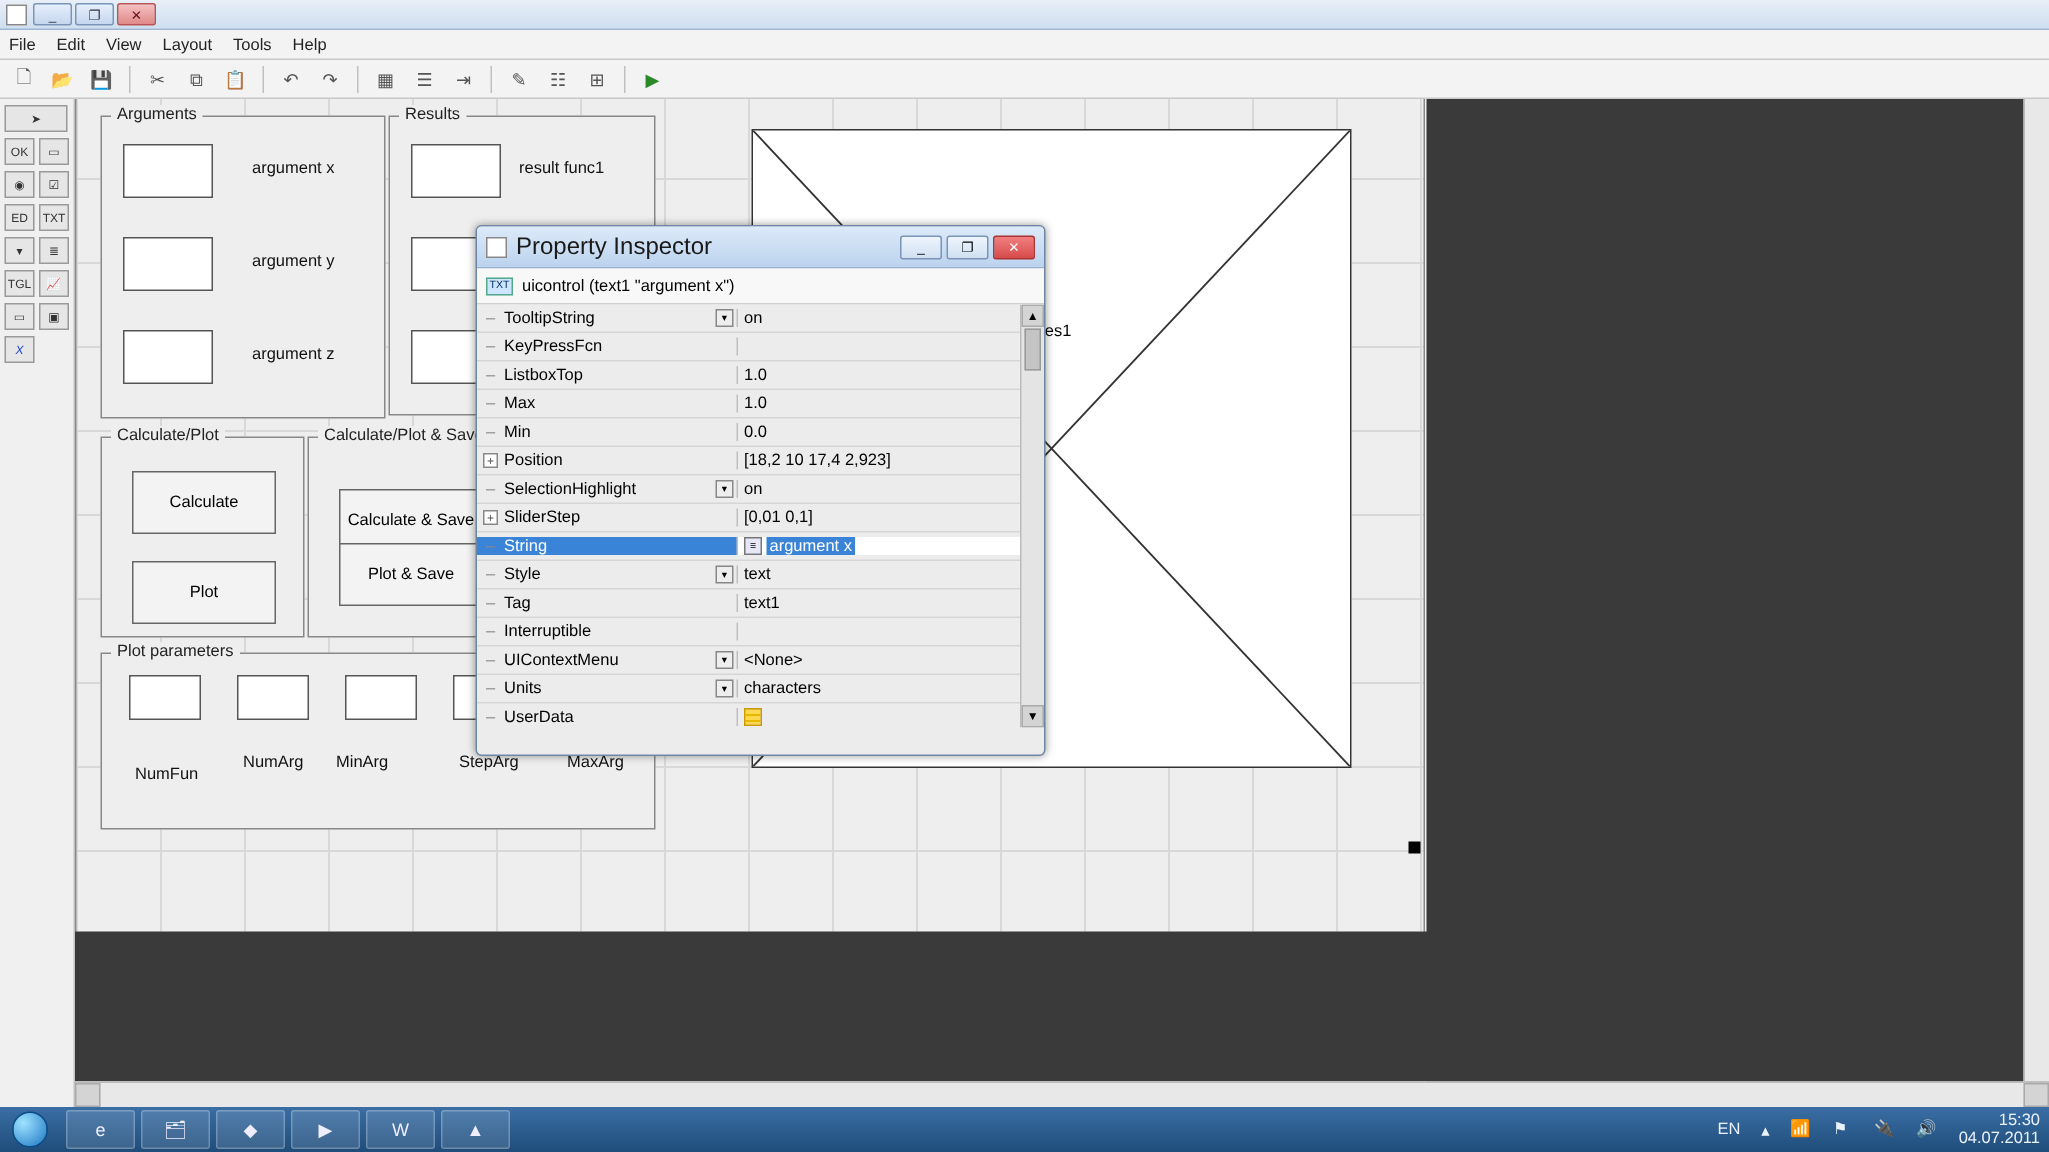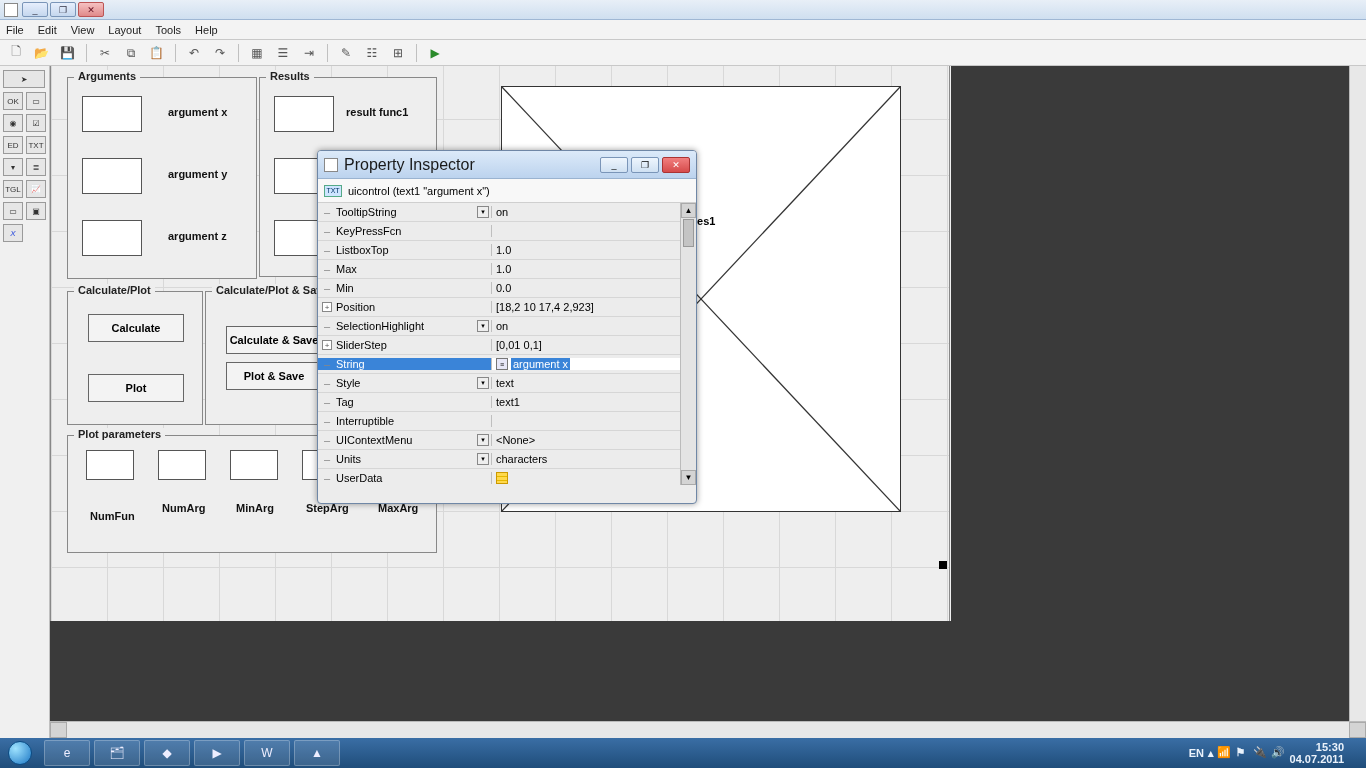--- a/index.html
+++ b/index.html
@@ -18,33 +18,33 @@
 .menu-bar span { color: #222; }
 .tool-bar { height: 26px; background: #f3f3f3; border-bottom: 1px solid #c8c8c8; display: flex; align-items: center; padding: 0 6px; gap: 6px; }
 .tool-bar .tb-btn { width: 20px; height: 20px; border: 1px solid transparent; display:flex; align-items:center; justify-content:center; font-size:12px; color:#555; }
 .tool-bar .sep { width:1px; height:18px; background:#c0c0c0; margin:0 2px; }
 
 .client { position:absolute; top:66px; left:0; right:0; bottom:30px; background:#f0f0f0; display:flex; }
 .side-palette { width: 50px; background:#f0f0f0; border-right:1px solid #c0c0c0; padding:4px 3px; display:flex; flex-direction:column; gap:4px; }
 .pal-row { display:flex; gap:3px; }
 .pal-btn { width:20px; height:18px; border:1px solid #9a9a9a; background:#e6e6e6; font-size:8px; display:flex; align-items:center; justify-content:center; color:#333; }
 
-.design-wrap { flex:1; position:relative; overflow:hidden;font-weight:bold; }
+.design-wrap { flex:1; position:relative; overflow:hidden; }
 .design-area { position:absolute; left:0; top:-4px; width:900px; height:600px; background: repeating-linear-gradient(#d8d8d8 0 1px, transparent 1px 56px), repeating-linear-gradient(90deg,#d8d8d8 0 1px, transparent 1px 56px); background-color:#eee; border:1px solid #888; }
 .right-dark { position:absolute; left:901px; right:0; top:0; bottom:17px; background:#3a3a3a; }
 .bottom-dark { position:absolute; left:0; right:0; bottom:17px; height:100px; background:#3a3a3a; }
 .hscroll { position:absolute; left:0; right:0; bottom:0; height:17px; background:#e8e8e8; border-top:1px solid #bbb; display:flex; }
 .hscroll .arrow { width:17px; background:#d4d4d4; border:1px solid #aaa; }
 .vscroll { position:absolute; right:0; top:0; bottom:17px; width:17px; background:#e8e8e8; border-left:1px solid #bbb; }
 
 .panel { position:absolute; border:1px solid #888; background:#eee; }
 .panel-title { position:absolute; top:-8px; left:6px; background:#eee; padding:0 4px; color:#222; }
 .field-box { position:absolute; width:60px; height:36px; background:#fff; border:1px solid #555; }
 .lbl { position:absolute; font-size:11px; color:#111; }
-.btn { position:absolute; width:96px; height:28px; background:#f3f3f3; border:1px solid #666; display:flex; align-items:center; justify-content:center; }
+.btn { position:absolute; width:96px; height:42px; background:#f3f3f3; border:1px solid #666; display:flex; align-items:center; justify-content:center; }
 
 .axes { position:absolute; left:450px; top:23px; width:400px; height:426px; background:#fff; border:1px solid #333; }
 .axes-diag1, .axes-diag2 { position:absolute; width:100%; height:100%; }
 .ax-label { position:absolute; left:640px; top:152px; font-size:11px; }
 
 
 .dlg { position:absolute; left:317px; top:150px; width:380px; height:354px; border:1px solid #6f87a6; background:#ececec; box-shadow: 0 0 6px rgba(0,0,0,.4); border-radius:4px; overflow:hidden; }
 .dlg-chrome { height:28px; background: linear-gradient(#dceaf9,#bcd3ee); border-bottom:1px solid #9ab3d0; display:flex; align-items:center; padding:0 6px; }
 .dlg-chrome .dlg-title { flex:1; color:#1a1a1a; font-size:16px; }
 .dlg-chrome .dlg-btns { display:flex; gap:3px; }
@@ -68,21 +68,21 @@
 .prop-scroll { width:16px; background:#e4e4e4; border-left:1px solid #bbb; position:relative; }
 .prop-scroll .thumb { position:absolute; left:2px; right:2px; top:2px; height:28px; background:#c4c4c4; border:1px solid #999; }
 .prop-scroll .ar { position:absolute; left:0; right:0; height:15px; background:#d4d4d4; border:1px solid #aaa; font-size:8px; display:flex;align-items:center;justify-content:center; }
 .prop-scroll .ar.bot { bottom:0; }
 
 
 .taskbar { position:absolute; left:0; right:0; bottom:0; height:30px; background:linear-gradient(#3a6ea5,#1f4d7a); display:flex; align-items:center; }
 .start { width:40px; height:30px; display:flex; align-items:center; justify-content:center; }
 .start .orb { width:24px; height:24px; border-radius:50%; background: radial-gradient(circle at 30% 30%, #9fe3ff, #1b76c4); border:1px solid #0a4c85; }
 .tb-item { width:46px; height:26px; margin-left:4px; background:rgba(255,255,255,.12); border:1px solid rgba(255,255,255,.25); border-radius:2px; display:flex;align-items:center;justify-content:center; color:#eef; font-size:12px; }
-.tray { margin-left:auto; display:flex; align-items:center; gap:4px; color:#eaf2fb; padding-right:22px;font-weight:bold; }
+.tray { margin-left:auto; display:flex; align-items:center; gap:14px; color:#eaf2fb; padding-right:6px; }
 .clock { text-align:right; line-height:1.1; font-size:10px; }
 .tray-ico { width:14px; height:14px; }
 </style>
 </head>
 <body>
 
 <div class="win">
   <div class="title-bar">
     <div class="doc-icon"></div>
     <div class="win-btns">
@@ -201,21 +201,21 @@
 
         <div class="panel" style="left:16px; top:372px; width:370px; height:118px">
           <span class="panel-title">Plot parameters</span>
           <div class="field-box" style="left:18px; top:14px; width:48px; height:30px"></div>
           <div class="field-box" style="left:90px; top:14px; width:48px; height:30px"></div>
           <div class="field-box" style="left:162px; top:14px; width:48px; height:30px"></div>
           <div class="field-box" style="left:234px; top:14px; width:48px; height:30px"></div>
           <div class="field-box" style="left:306px; top:14px; width:48px; height:30px"></div>
           <span class="lbl" style="left:22px; top:74px">NumFun</span>
           <span class="lbl" style="left:94px; top:66px">NumArg</span>
-          <span class="lbl" style="left:168px; top:66px">MinArg</span>
+          <span class="lbl" style="left:156px; top:66px">MinArg</span>
           <span class="lbl" style="left:238px; top:66px">StepArg</span>
           <span class="lbl" style="left:310px; top:66px">MaxArg</span>
         </div>
 
         <div class="axes">
           <svg class="axes-diag1" viewBox="0 0 100 100" preserveAspectRatio="none">
               <line x1="0" y1="0" x2="100" y2="100" stroke="#333" stroke-width="0.3"></line>
             </svg>
           <svg class="axes-diag2" viewBox="0 0 100 100" preserveAspectRatio="none">
               <line x1="100" y1="0" x2="0" y2="100" stroke="#333" stroke-width="0.3"></line>

